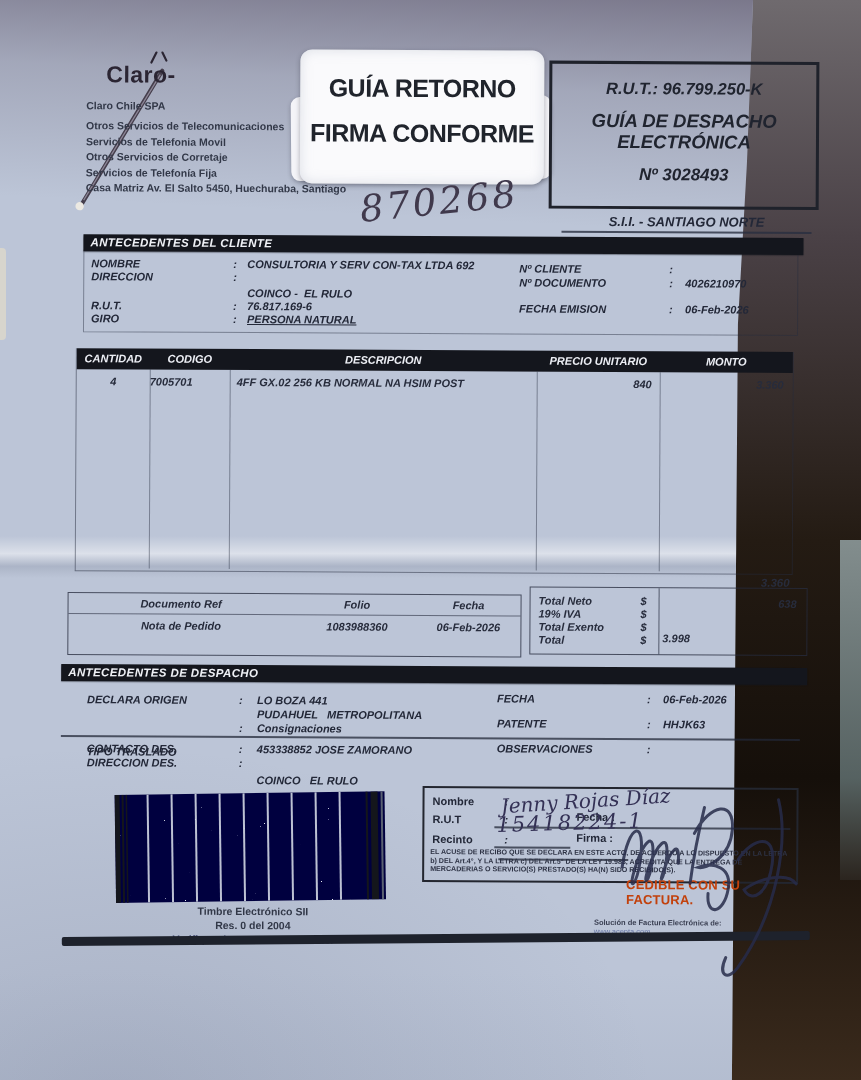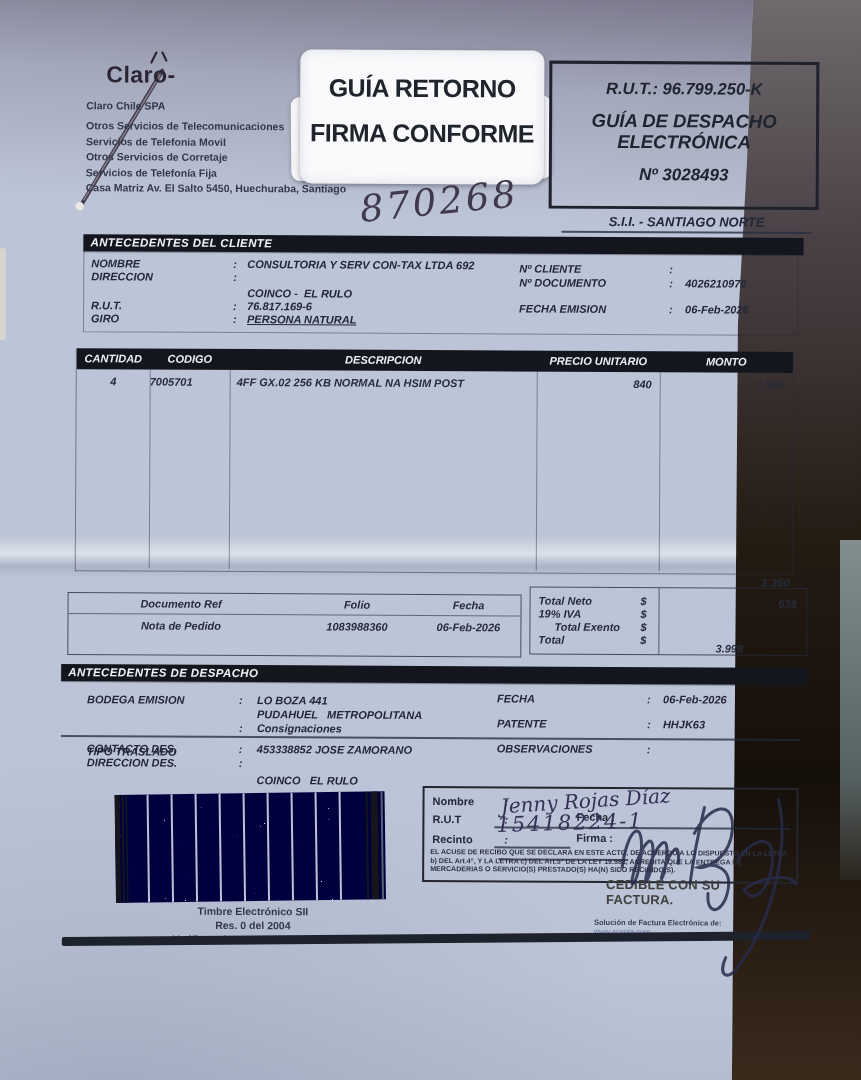--- a/index.html
+++ b/index.html
@@ -171,36 +171,36 @@
         <div class="cell" style="width:225px;text-align:center;font-weight:600;">Nota de Pedido</div>
         <div class="cell" style="width:127px;text-align:center;font-weight:600;">1083988360</div>
         <div class="cell" style="width:96px;text-align:center;font-weight:600;">06-Feb-2026</div>
       </div>
     </div>
 
     <div class="abs boxline" style="left:530px;top:586px;width:276px;height:66px;">
       <div class="abs" style="left:128px;top:0;width:0;height:100%;border-left:1.5px solid rgba(38,44,62,.7);"></div>
       <span class="abs cell" style="left:8px;top:7px;">Total Neto</span>
       <span class="abs cell" style="left:8px;top:20px;">19% IVA</span>
-      <span class="abs cell" style="left:24px;top:33px;">Total Exento</span>
+      <span class="abs cell" style="left:8px;top:33px;">Total Exento</span>
       <span class="abs cell" style="left:8px;top:46px;">Total</span>
       <span class="abs cell" style="left:110px;top:7px;">$</span>
       <span class="abs cell" style="left:110px;top:20px;">$</span>
       <span class="abs cell" style="left:110px;top:33px;">$</span>
       <span class="abs cell" style="left:110px;top:46px;">$</span>
       <span class="abs cell" style="left:132px;top:9px;width:134px;text-align:right;">638</span>
       <span class="abs cell" style="left:132px;top:27px;width:134px;text-align:right;"></span>
-      <span class="abs cell" style="left:132px;top:54px;width:134px;text-align:center;">3.998</span>
+      <span class="abs cell" style="left:132px;top:44px;width:134px;text-align:left;">3.998</span>
     </div>
 
     <div class="abs bar" style="left:62px;top:666px;width:739px;height:17px;">
       <span>ANTECEDENTES DE DESPACHO</span>
     </div>
 
-    <span class="abs lbl" style="left:88px;top:695px;">BODEGA EMISION</span>
+    <span class="abs lbl" style="left:88px;top:695px;">DECLARA ORIGEN</span>
     <span class="abs lbl" style="left:240px;top:695px;">:</span>
     <span class="abs lbl" style="left:258px;top:695px;">LO BOZA 441</span>
     <span class="abs lbl" style="left:258px;top:709px;">PUDAHUEL   METROPOLITANA</span>
 
     <span class="abs lbl" style="left:88px;top:723px;margin-top:24px;">TIPO TRASLADO</span>
     <span class="abs lbl" style="left:240px;top:723px;">:</span>
     <span class="abs lbl" style="left:258px;top:723px;">Consignaciones</span>
 
     <div class="abs sep" style="left:62px;top:737px;width:739px;height:2px;"></div>
 
@@ -280,21 +280,21 @@
 
     <svg class="abs" style="left:610px;top:770px;z-index:6;" width="250" height="210" viewBox="0 0 250 210">
       <g fill="none" stroke="#272c4a" stroke-width="3" stroke-linecap="round" opacity="0.85">
         <path d="M14,96 C20,52 38,46 32,90 C28,116 20,120 26,100 C34,72 48,54 44,90 C41,112 34,116 40,98 C48,74 62,56 58,90 C55,110 50,114 56,98 C62,80 72,66 70,92"></path>
         <path d="M96,36 C88,70 84,96 82,112 M86,62 C102,32 126,28 124,58 C122,86 98,98 90,96 C106,90 124,96 120,118 C116,142 98,146 100,122"></path>
         <path d="M130,88 C144,66 168,60 164,92 C160,122 144,132 136,118 C152,106 180,100 188,112"></path>
         <path d="M170,28 C180,68 170,140 130,196 C120,210 110,204 118,186"></path>
       </g>
     </svg>
 
-    <div class="abs" style="left:608px;top:876px;font:800 13px/15px 'Liberation Sans',sans-serif;color:#404040;letter-spacing:.2px;">CEDIBLE CON SU FACTURA.</div>
+    <div class="abs" style="left:628px;top:876px;font:800 13px/15px 'Liberation Sans',sans-serif;color:#c2410c;letter-spacing:.2px;">CEDIBLE CON SU FACTURA.</div>
 
     <div class="abs" style="left:596px;top:917px;font:700 7.5px/9px 'Liberation Sans',sans-serif;color:#3a3f52;">
       <span>Solución de Factura Electrónica de:</span>
       <span style="color:#6b7aa8;font-weight:400;">www.acepta.com</span>
     </div>
 
     <div class="abs" style="left:64px;top:934px;width:748px;height:9px;background:#1e222c;transform:rotate(-0.75deg);border-radius:2px;"></div>
 
   </div>
 </div>

